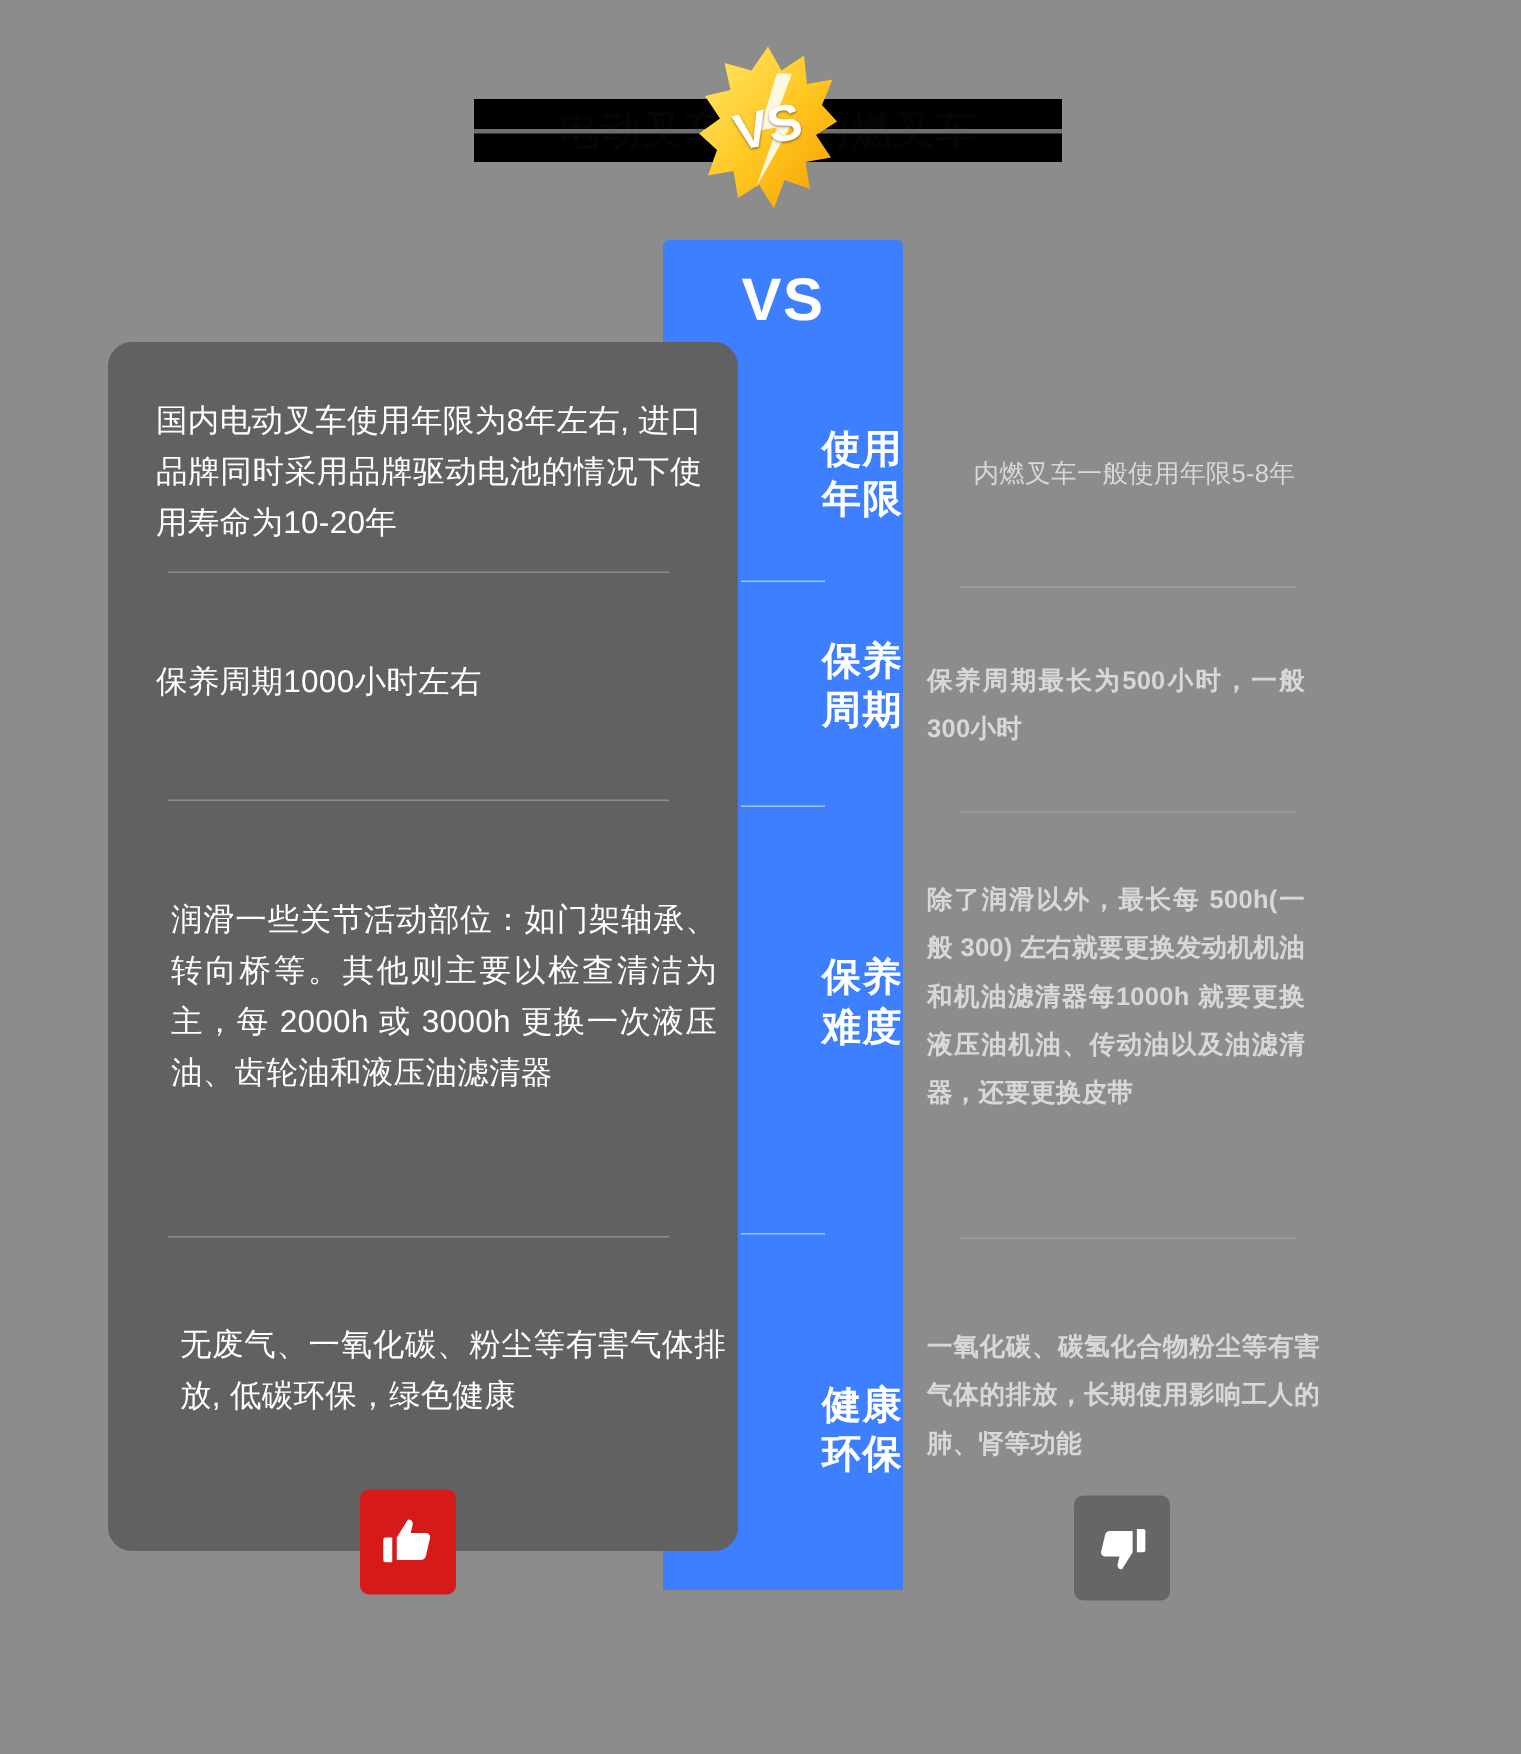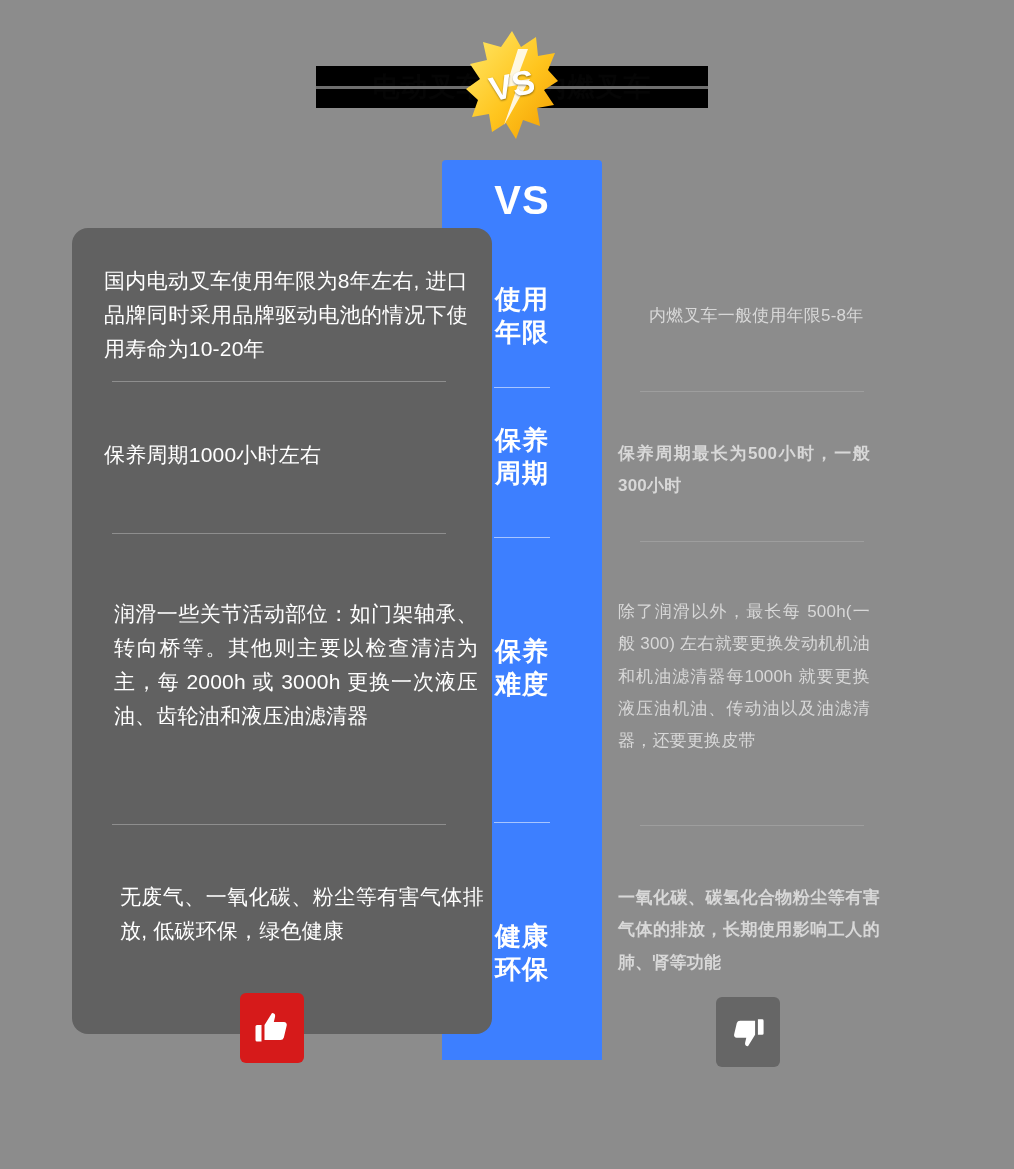--- a/index.html
+++ b/index.html
@@ -93,21 +93,21 @@
     width: 160px;
     text-align: center;
     font-size: 40px;
     font-weight: bold;
     color: #ffffff;
     letter-spacing: 1px;
   }
   .center-label {
     position: absolute;
     width: 160px;
-    text-align: center;
+    text-align: right;
     color: #ffffff;
     font-size: 26px;
     font-weight: bold;
     line-height: 1.25;
     letter-spacing: 1px;
   }
   .center-div {
     position: absolute;
     width: 56px;
     height: 1px;
@@ -235,21 +235,21 @@
     <path d="M2 10h3v11H2a1 1 0 0 1-1-1v-9a1 1 0 0 1 1-1zm5 0 5-8c1.6 0 2.4 1 2 2.6L13.2 8H20c1.2 0 2.1 1.1 1.8 2.3l-1.9 8A2.4 2.4 0 0 1 17.6 20H7V10z"></path>
   </svg>
 </div>
 
 <div class="right-text" style="left:649px; top:300px; width:260px;">内燃叉车一般使用年限5-8年</div>
 <div class="right-div" style="top:391px;"></div>
 
 <div class="right-text" style="left:618px; top:438px; width:252px;font-weight:bold;">保养周期最长为500小时，一般300小时</div>
 <div class="right-div" style="top:541px;"></div>
 
-<div class="right-text" style="left:618px; top:596px; width:252px;">除了润滑以外，最长每 500h(一般 300) 左右就要更换发动机机油和机油滤清器每1000h 就要更换液压油机油、传动油以及油滤清器，还要更换皮带</div>
+<div class="right-text" style="left:618px; top:584px; width:252px;font-weight:bold;">除了润滑以外，最长每 500h(一般 300) 左右就要更换发动机机油和机油滤清器每1000h 就要更换液压油机油、传动油以及油滤清器，还要更换皮带</div>
 <div class="right-div" style="top:825px;"></div>
 
 <div class="right-text" style="left:618px; top:882px; width:262px;font-weight:bold;">一氧化碳、碳氢化合物粉尘等有害气体的排放，长期使用影响工人的肺、肾等功能</div>
 
 <div class="thumb thumb-down">
   <svg width="34" height="34" viewBox="0 0 24 24" fill="#ffffff">
     <path d="M22 14h-3V3h3a1 1 0 0 1 1 1v9a1 1 0 0 1-1 1zm-5 0-5 8c-1.6 0-2.4-1-2-2.6L10.8 16H4c-1.2 0-2.1-1.1-1.8-2.3l1.9-8A2.4 2.4 0 0 1 6.4 4H17v10z"></path>
   </svg>
 </div>
 

